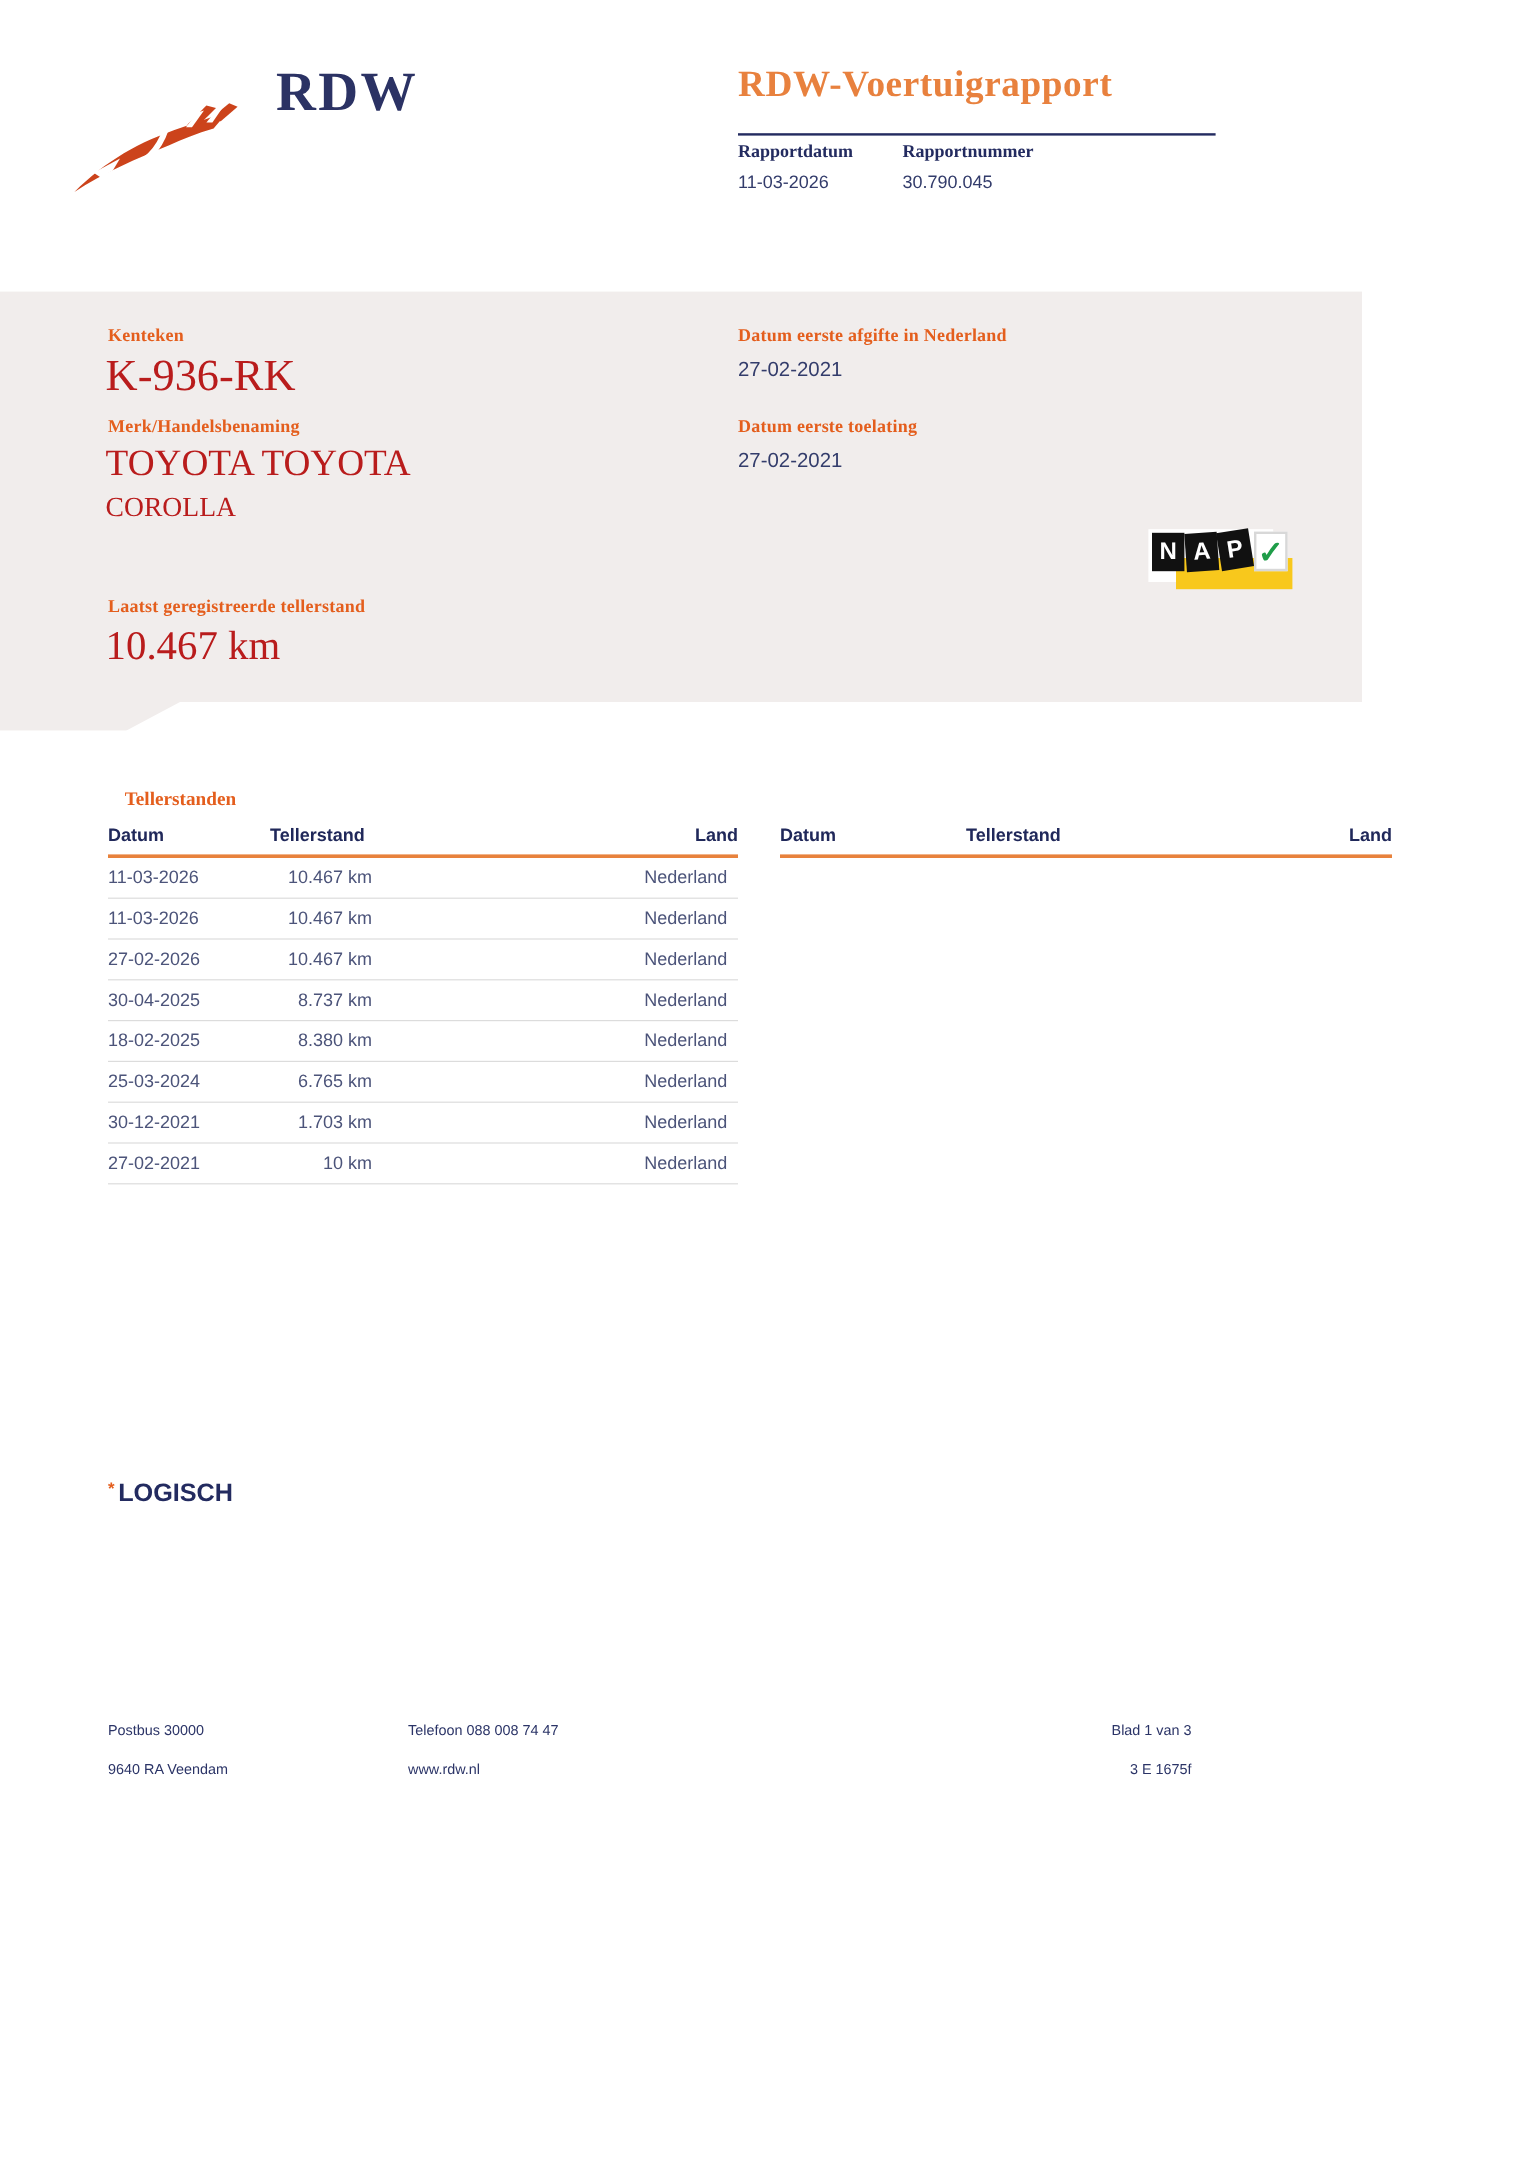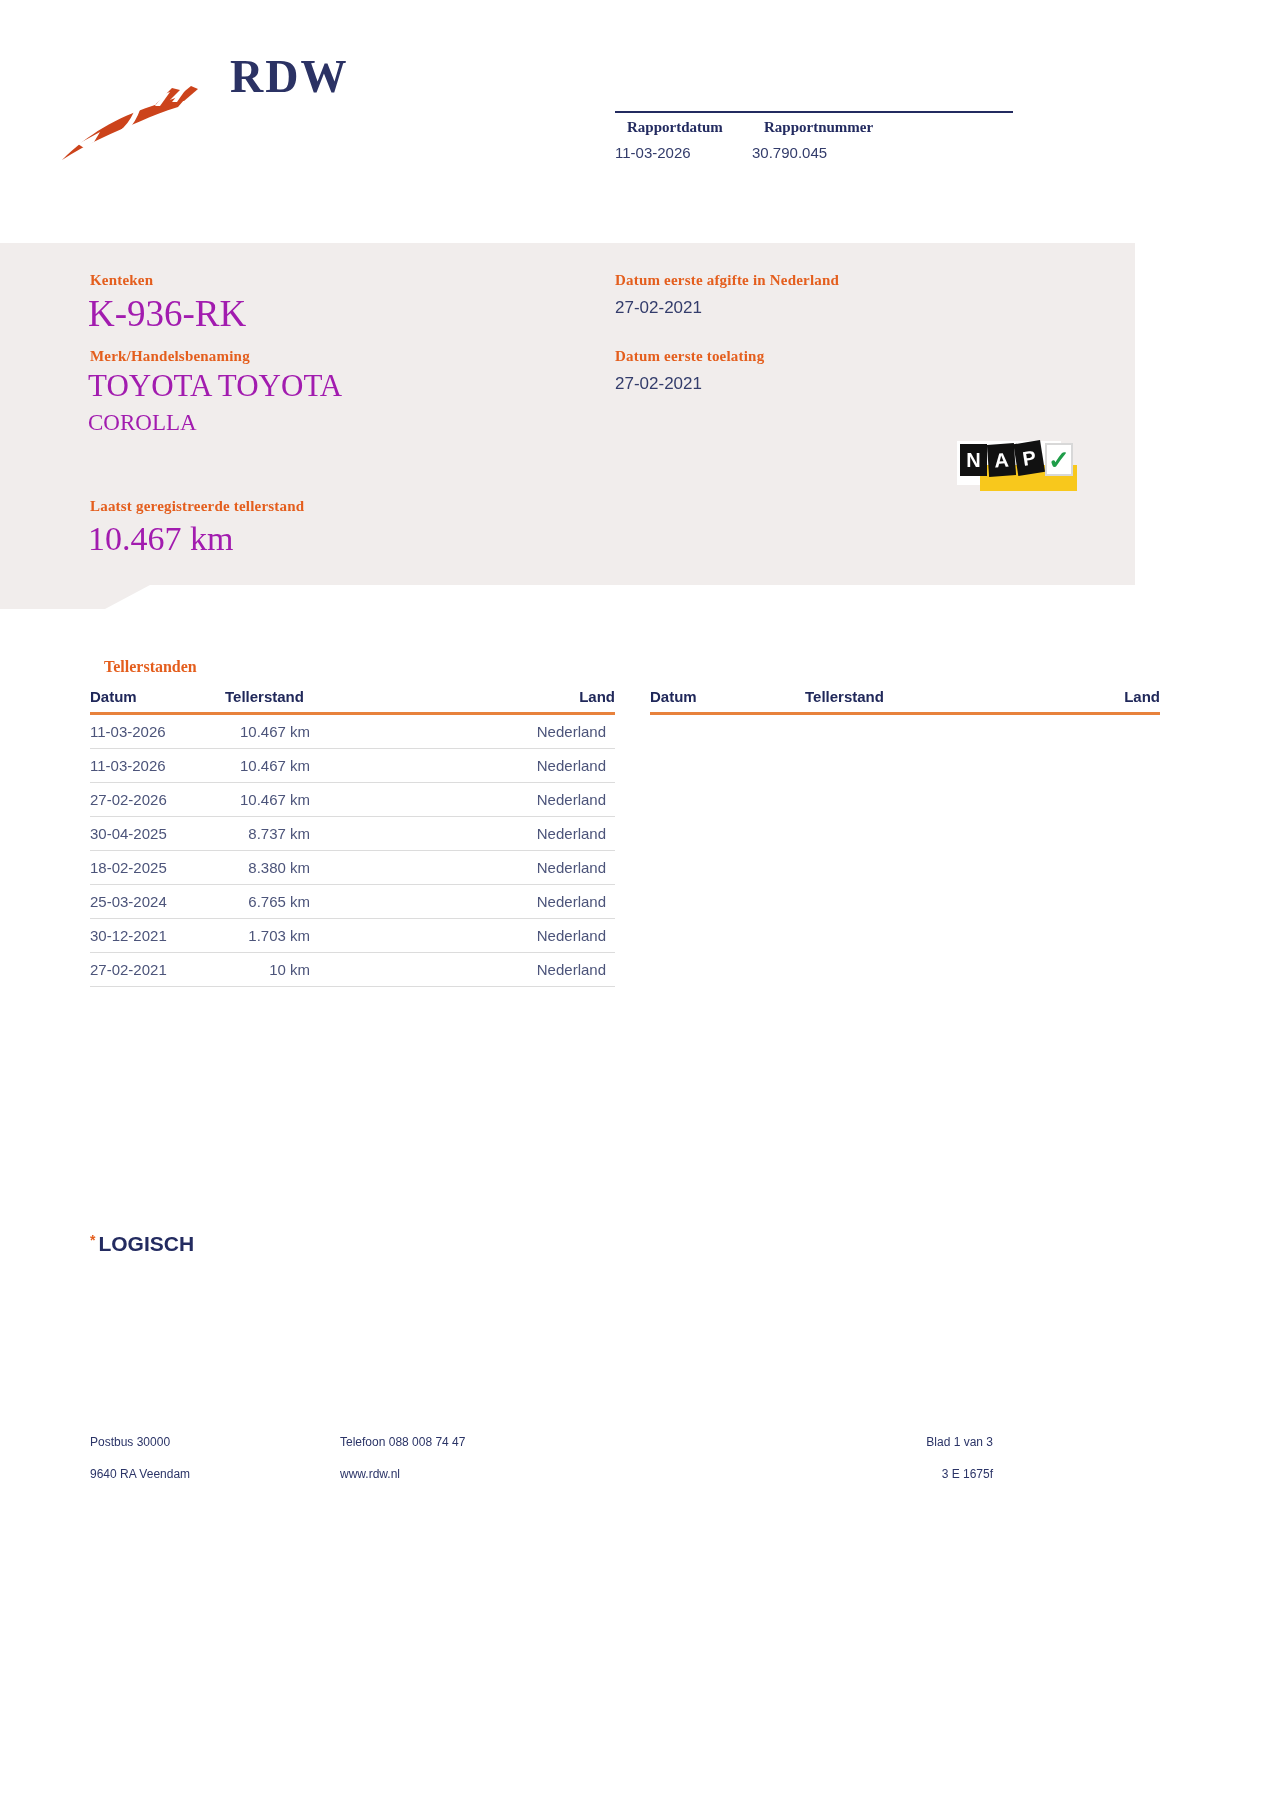--- a/index.html
+++ b/index.html
@@ -8,32 +8,32 @@
           font-family:"Liberation Sans", sans-serif; overflow:hidden; }
 
   
   .logo-swoosh { position:absolute; left:60px; top:80px; width:145px; height:82px; }
   .logo-text { position:absolute; left:230px; top:50px; font-family:"Liberation Serif", serif;
                font-size:46px; font-weight:bold; letter-spacing:2px; color:#2B3264; }
   .doc-title { position:absolute; left:615px; top:52px; font-family:"Liberation Serif", serif;
                font-size:31px; font-weight:bold; color:#E8813E; letter-spacing:0.5px; }
   .hdr-rule { position:absolute; left:615px; top:111px; width:398px; height:2px; background:#232B60; }
   .hdr-label { position:absolute; top:119px; font-family:"Liberation Serif", serif;
-               font-size:15px; font-weight:bold; color:#232B60;margin-left:12px; }
+               font-size:15px; font-weight:bold; color:#232B60; }
   .hdr-value { position:absolute; top:144px; font-size:15px; color:#333C6B; }
   .x-rapportdatum { left:615px; }
   .x-rapportnummer { left:752px; }
 
   
   .vpanel { position:absolute; left:0; top:243px; width:1135px; height:342px; background:#F1EDEC; }
   .vpanel-tail { position:absolute; left:0; top:585px; width:150px; height:24px; background:#F1EDEC;
                  clip-path: polygon(0 0, 100% 0, 70% 100%, 0 100%); }
   .olabel { position:absolute; font-family:"Liberation Serif", serif; font-weight:bold;
             font-size:15px; color:#E45E1D; letter-spacing:0.2px; }
-  .serif-big { position:absolute; font-family:"Liberation Serif", serif; color:#a21caf; }
+  .serif-big { position:absolute; font-family:"Liberation Serif", serif; color:#b91c1c; }
   .date-val { position:absolute; font-size:17px; color:#333C6B; }
   .oordeel { position:absolute; left:615px; top:446px; font-size:28px; font-weight:bold;
              color:#232B60; line-height:45px; letter-spacing:0.3px; }
 
   
   .nap { position:absolute; left:957px; top:441px; width:120px; height:53px; }
   .nap-plate { position:absolute; left:0; top:0; width:104px; height:44px; background:#ffffff; }
   .nap-bar { position:absolute; left:23px; top:24px; width:97px; height:26px; background:#F8C81C; }
   .nap-tile { position:absolute; top:3px; width:27px; height:32px; background:#111111; color:#ffffff;
               font-size:20px; font-weight:bold; text-align:center; line-height:32px;
@@ -88,20 +88,21 @@
     <path fill="#CC431B" d="M2,80 C28,54 56,38 92,26 L130,13 L118,27 C104,31 92,36 81,41 C54,52 26,64 2,80 Z"></path>
     <path fill="#CC431B" d="M96,24 L112,8 L120,10 L106,24 Z"></path>
     <path fill="#CC431B" d="M114,20 L131,6 L138,9 L124,21 Z"></path>
     <path fill="#ffffff" d="M104,14 L110,12 L100,26 L95,26 Z"></path>
     <path fill="#ffffff" d="M121,11 L126,9 L117,22 L112,22 Z"></path>
     <path fill="none" stroke="#ffffff" stroke-width="5" d="M42,66 C62,54 72,46 78,28"></path>
     <path fill="#ffffff" d="M18,64 L40,52 L34,62 L24,68 Z"></path>
   </svg>
   <div class="logo-text">RDW</div>
 
+  <div class="doc-title">RDW-Voertuigrapport</div>
   <div class="hdr-rule"></div>
   <div class="hdr-label x-rapportdatum">Rapportdatum</div>
   <div class="hdr-label x-rapportnummer">Rapportnummer</div>
   <div class="hdr-value x-rapportdatum">11-03-2026</div>
   <div class="hdr-value x-rapportnummer">30.790.045</div>
 
   <div class="vpanel"></div>
   <div class="vpanel-tail"></div>
 
   <div class="olabel" style="left:90px; top:272px;">Kenteken</div>

